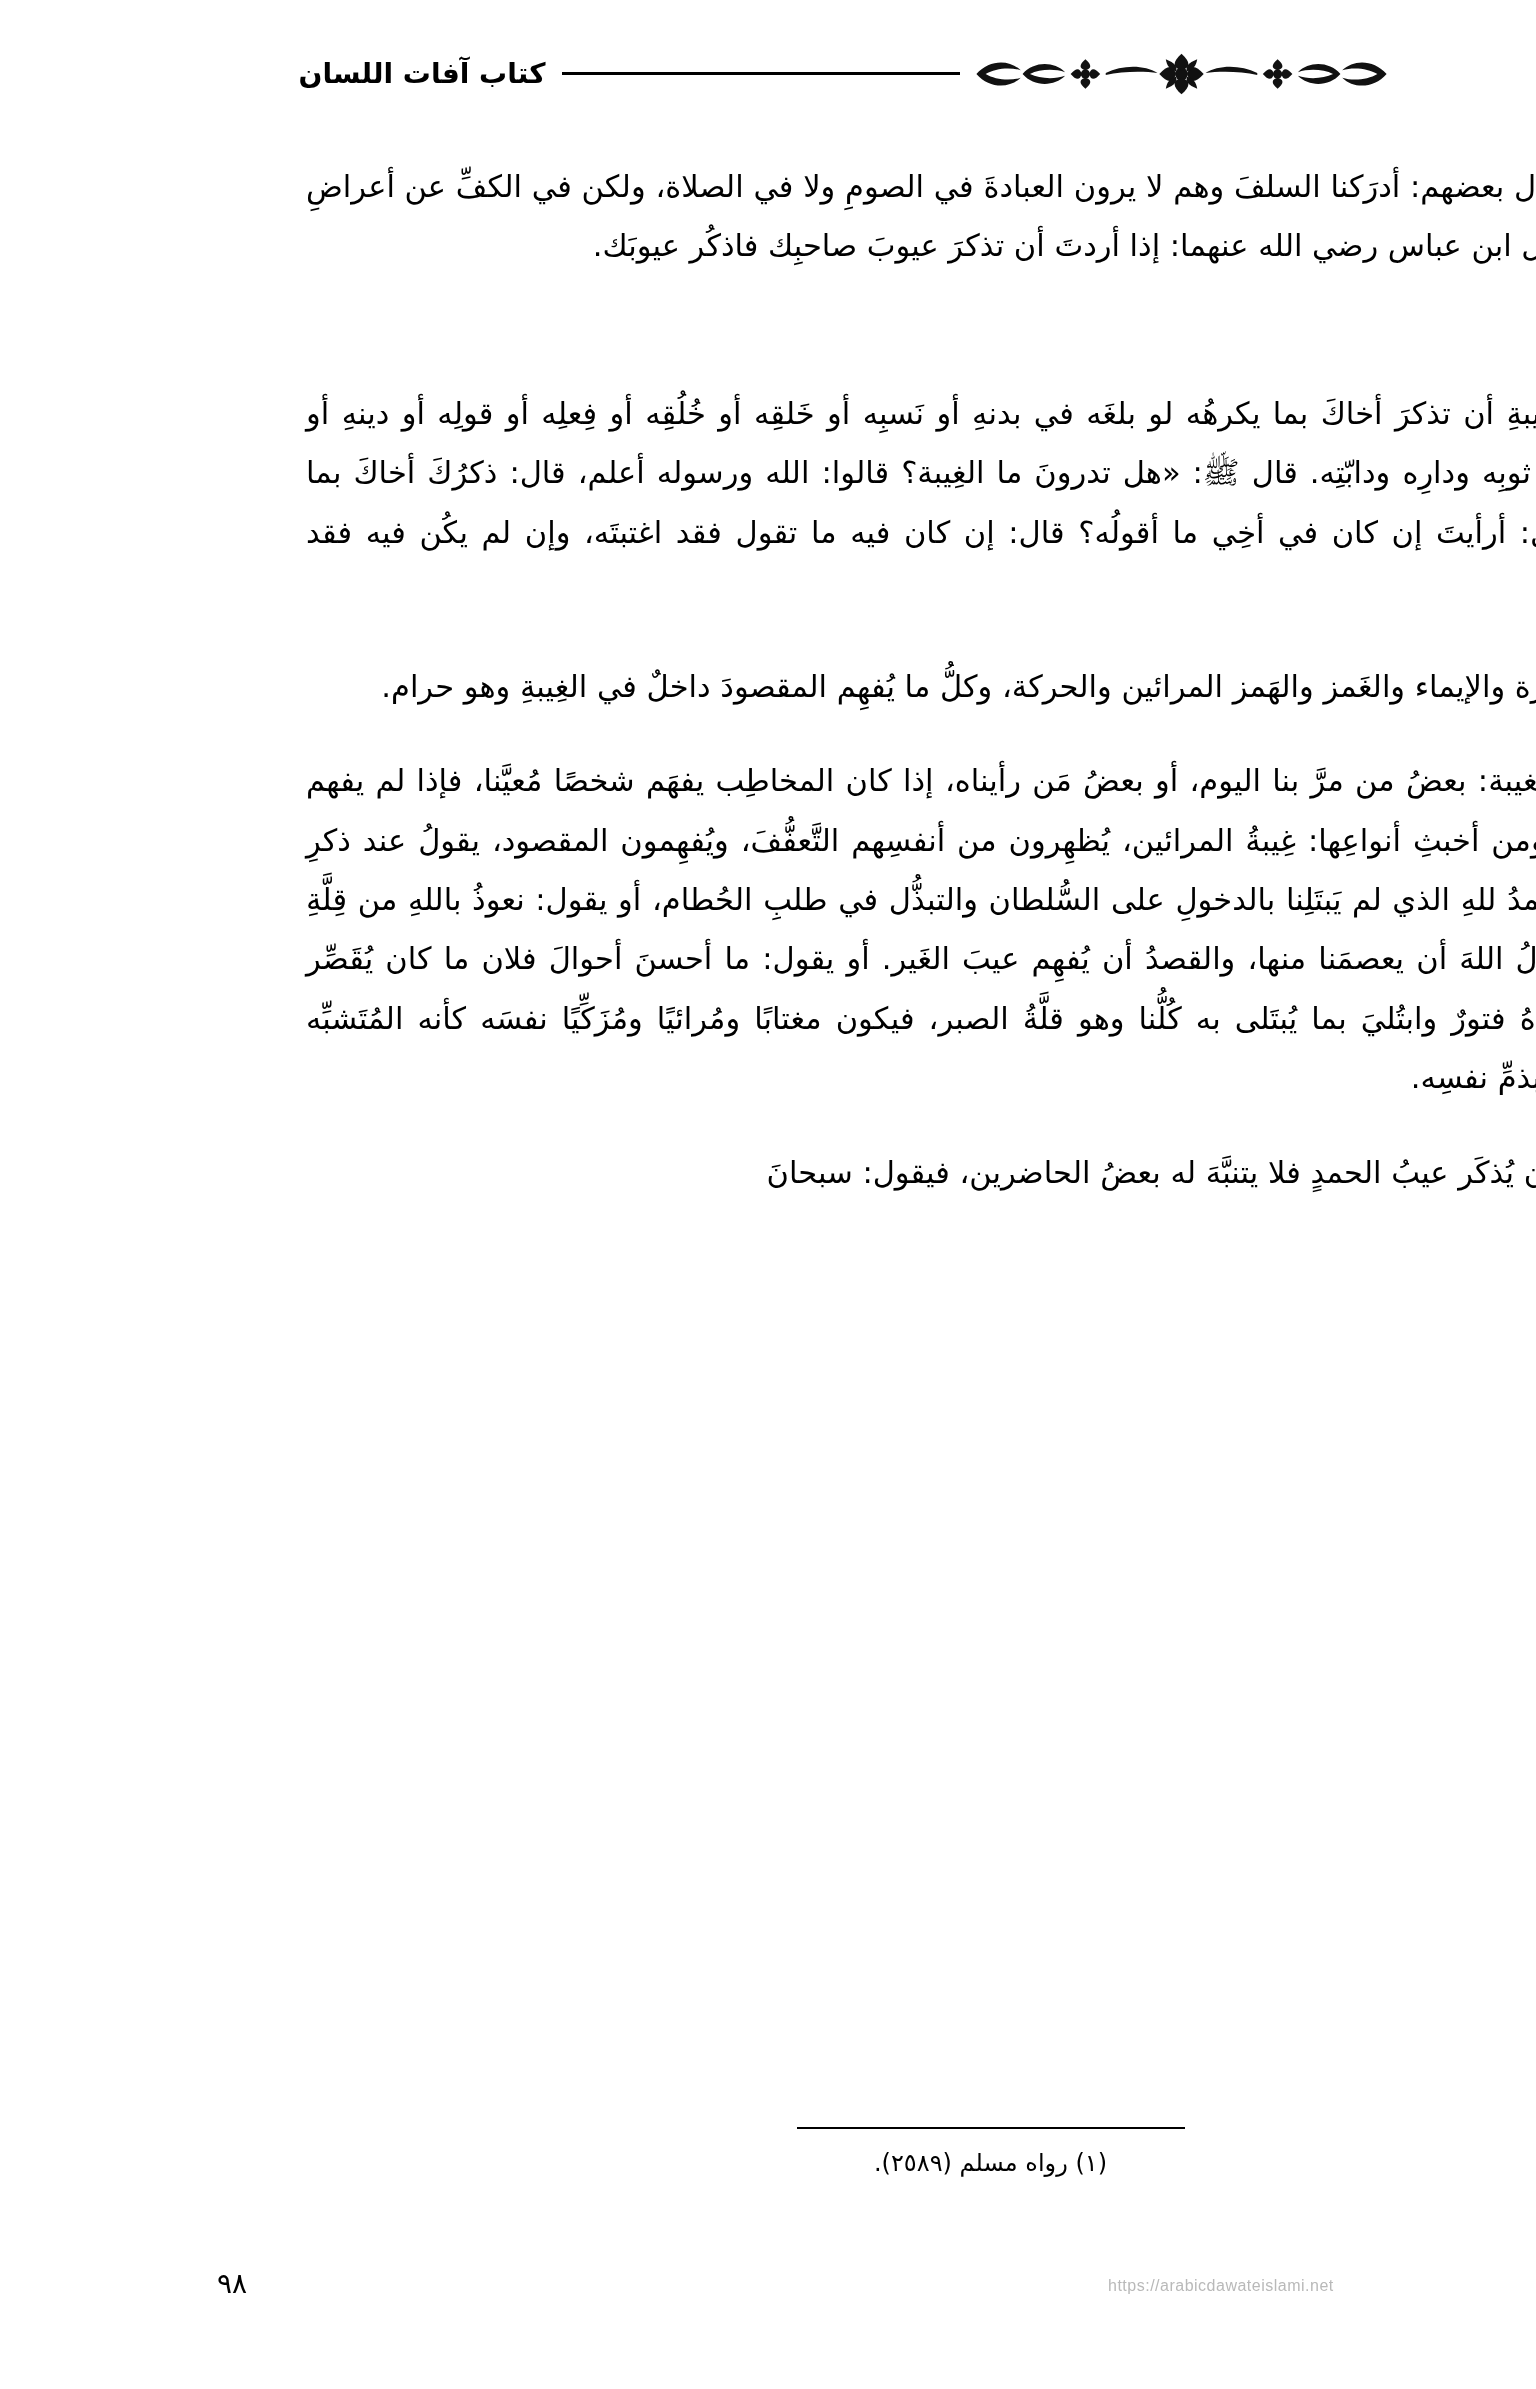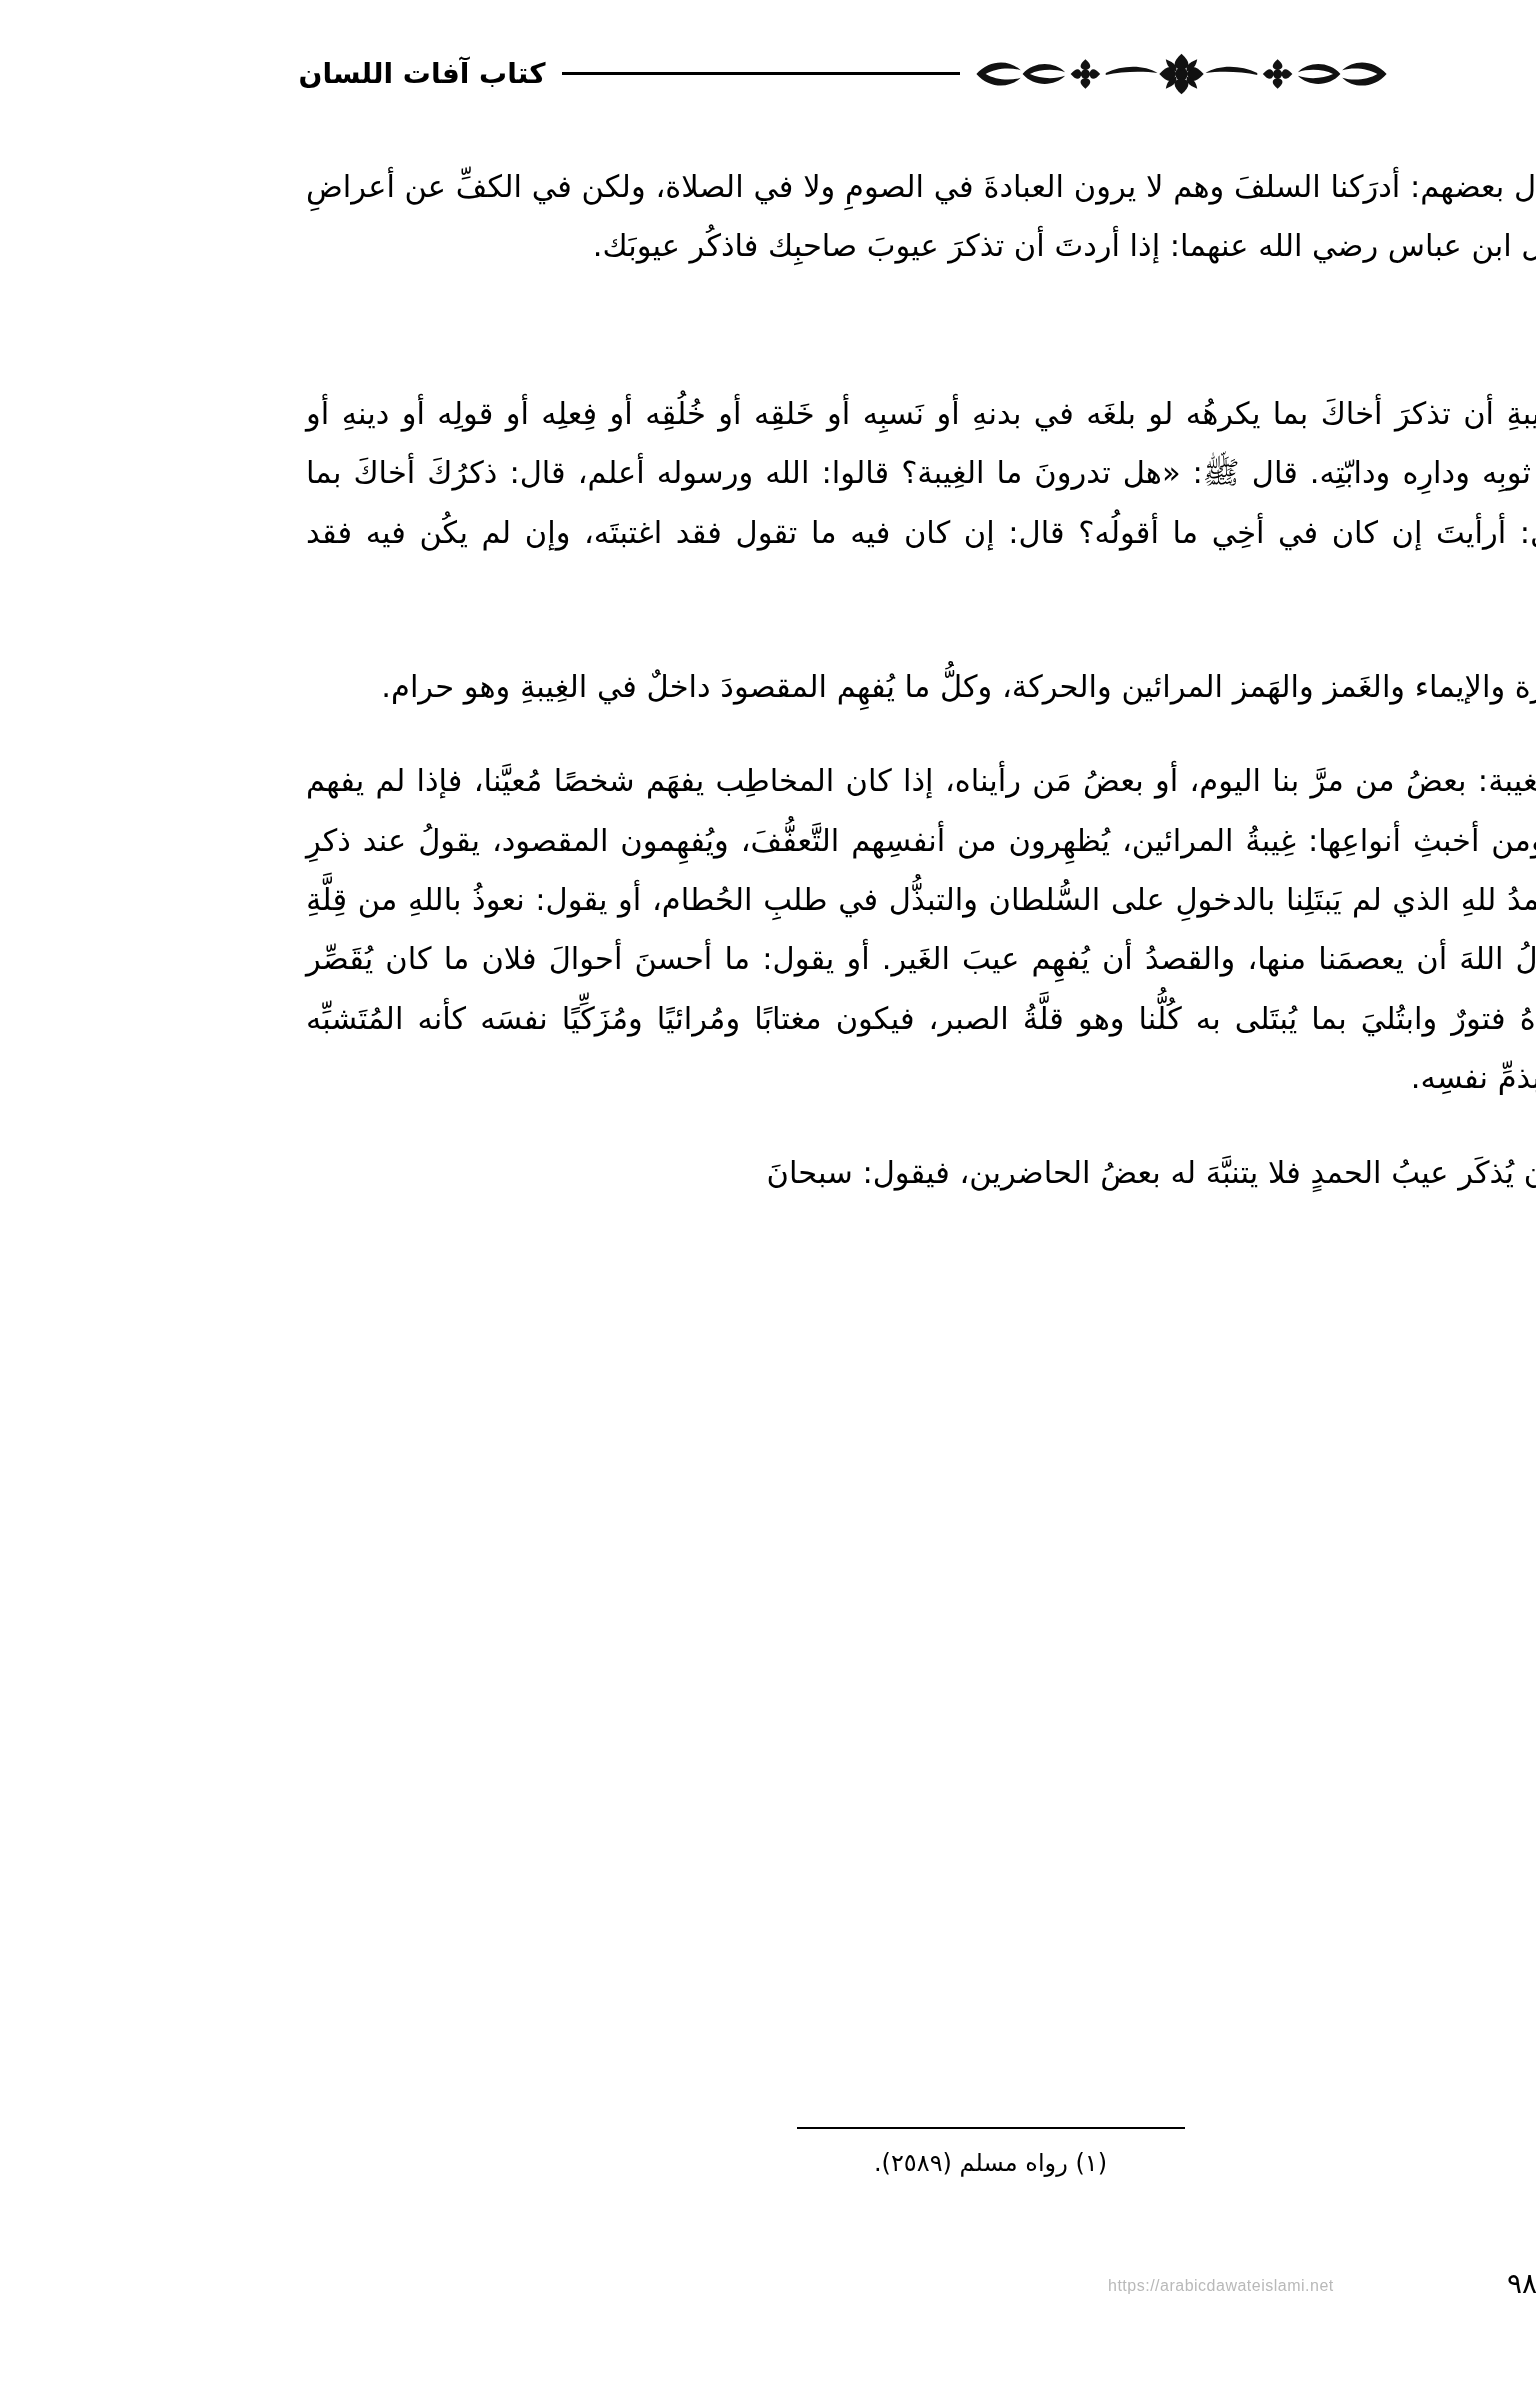--- a/index.html
+++ b/index.html
@@ -114,21 +114,21 @@
     margin: 6px;
     padding-right: 0;
   }
 
   
   .page-number {
     position: absolute;
     top: 2267px;
     left: 0;
     width: 100%;
-    text-align: right;
+    text-align: left;
     font-size: 28px;
   }
   .watermark {
     position: absolute;
     top: 2277px;
     left: 891px;
     font-size: 16px;
     color: #b9b9b9;
     font-family: "Liberation Sans", sans-serif;
     direction: ltr;

